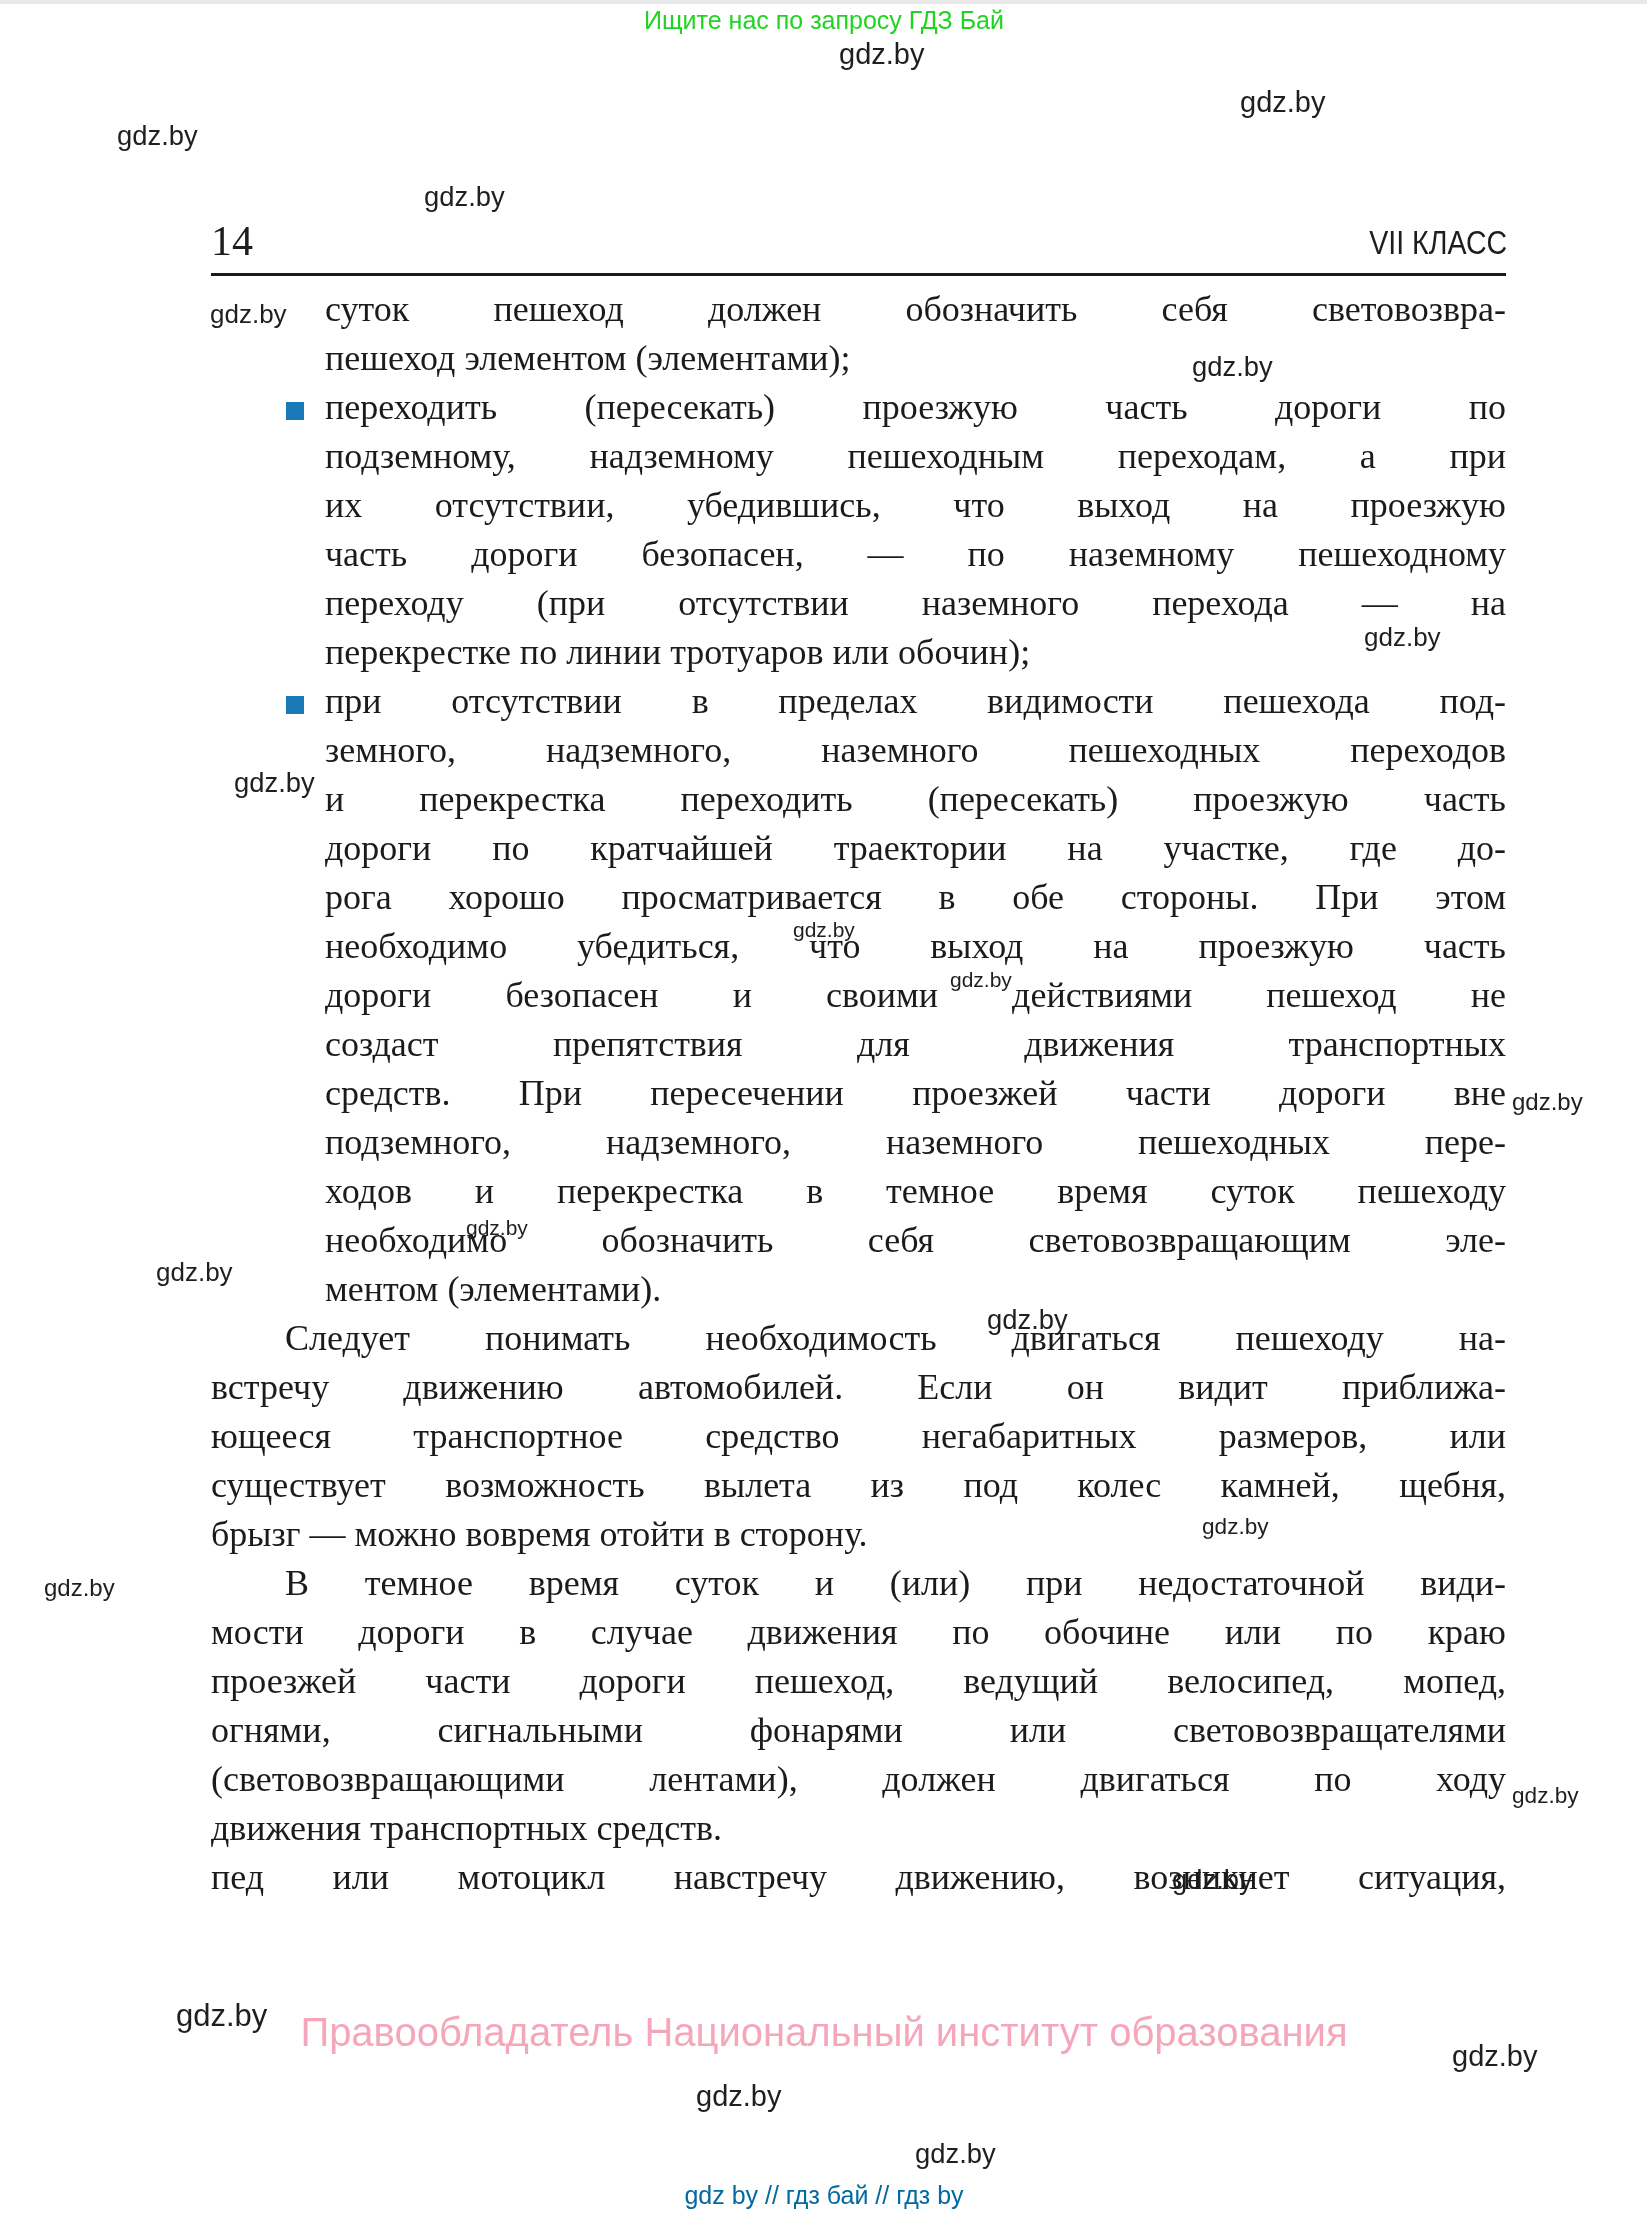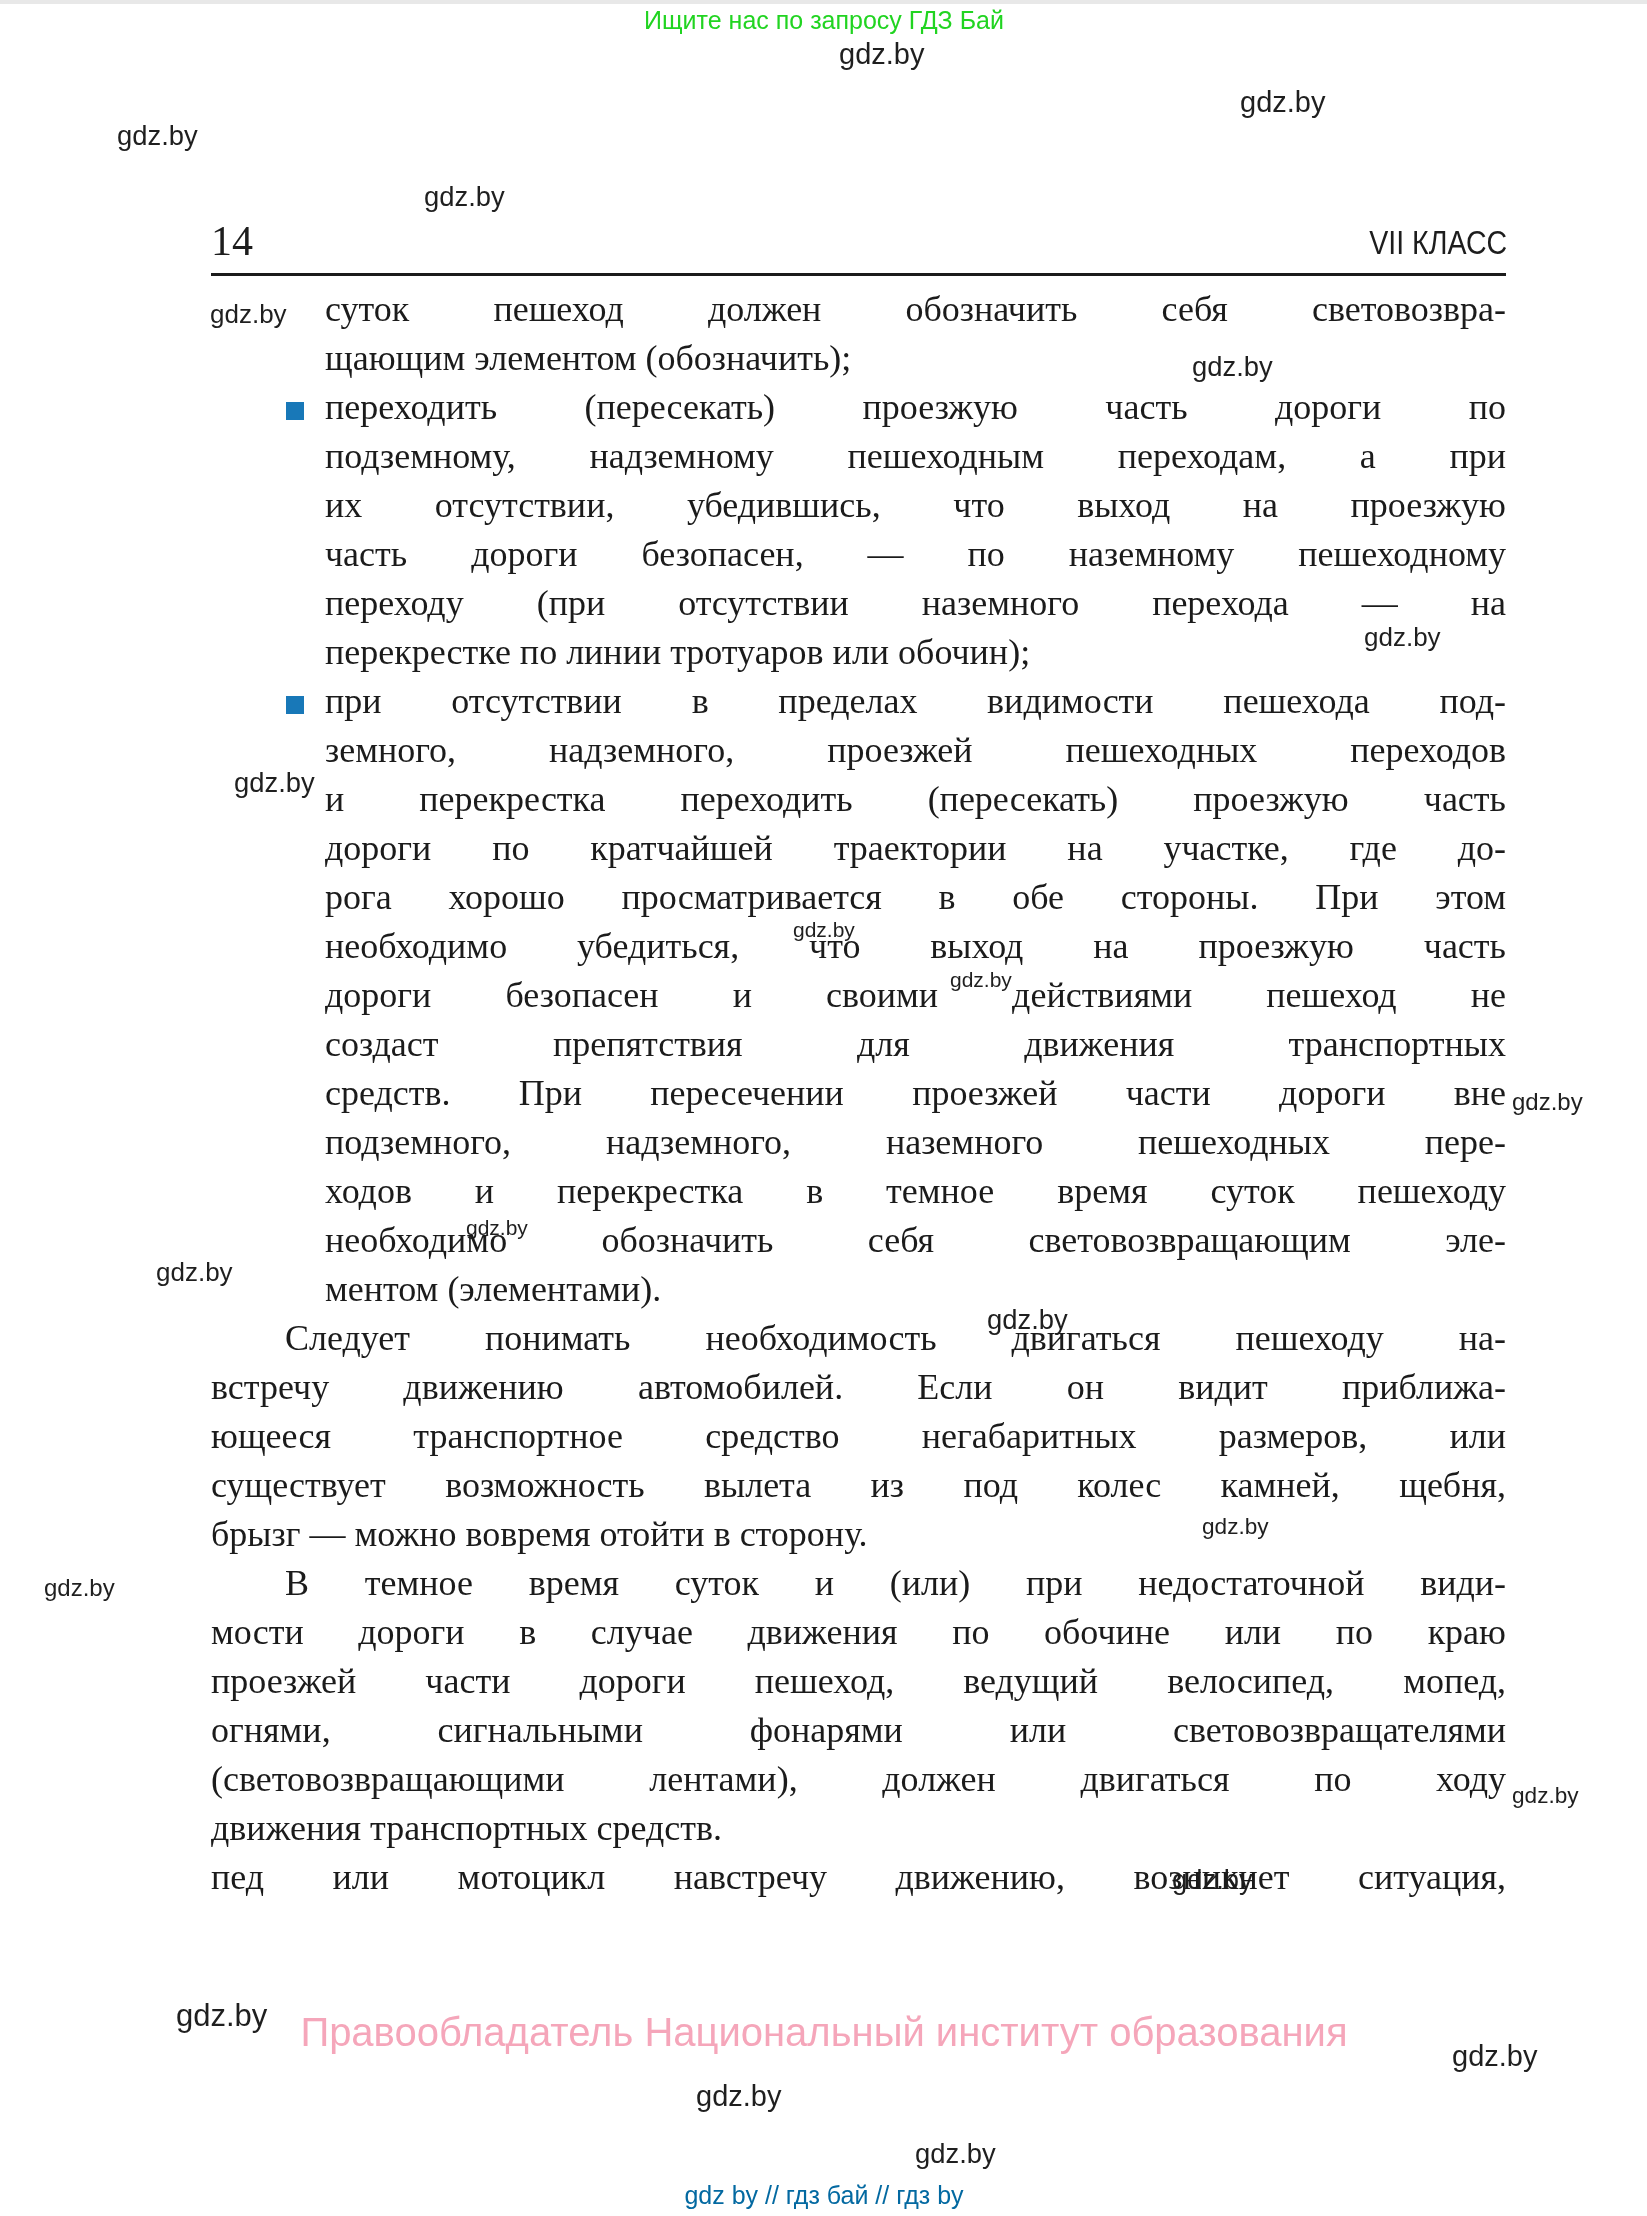--- a/index.html
+++ b/index.html
@@ -90,35 +90,35 @@
 
   <div class="page-number">14</div>
 
   <div class="running-title">VII КЛАСС</div>
 
   <div class="rule"></div>
 
   <div class="body-text">
       <div class="block indent-list">
         <div class="line">суток пешеход должен обозначить себя световозвра-</div>
-        <div class="line last-left">щающим элементом (обозначить);</div>
+        <div class="line last-left">пешеход элементом (элементами);</div>
       </div>
       <div class="block indent-list">
         <span class="bullet" style="background: rgb(24, 120, 184);"></span>
         <div class="line">переходить (пересекать) проезжую часть дороги по</div>
         <div class="line">подземному, надземному пешеходным переходам, а при</div>
         <div class="line">их отсутствии, убедившись, что выход на проезжую</div>
         <div class="line">часть дороги безопасен, — по наземному пешеходному</div>
         <div class="line">переходу (при отсутствии наземного перехода — на</div>
         <div class="line last-left">перекрестке по линии тротуаров или обочин);</div>
       </div>
       <div class="block indent-list">
         <span class="bullet" style="background: rgb(24, 120, 184);"></span>
         <div class="line">при отсутствии в пределах видимости пешехода под-</div>
-        <div class="line">земного, надземного, проезжей пешеходных переходов</div>
+        <div class="line">земного, надземного, наземного пешеходных переходов</div>
         <div class="line">и перекрестка переходить (пересекать) проезжую часть</div>
         <div class="line">дороги по кратчайшей траектории на участке, где до-</div>
         <div class="line">рога хорошо просматривается в обе стороны. При этом</div>
         <div class="line">необходимо убедиться, что выход на проезжую часть</div>
         <div class="line">дороги безопасен и своими действиями пешеход не</div>
         <div class="line">создаст препятствия для движения транспортных</div>
         <div class="line">средств. При пересечении проезжей части дороги вне</div>
         <div class="line">подземного, надземного, наземного пешеходных пере-</div>
         <div class="line">ходов и перекрестка в темное время суток пешеходу</div>
         <div class="line">необходимо обозначить себя световозвращающим эле-</div>

